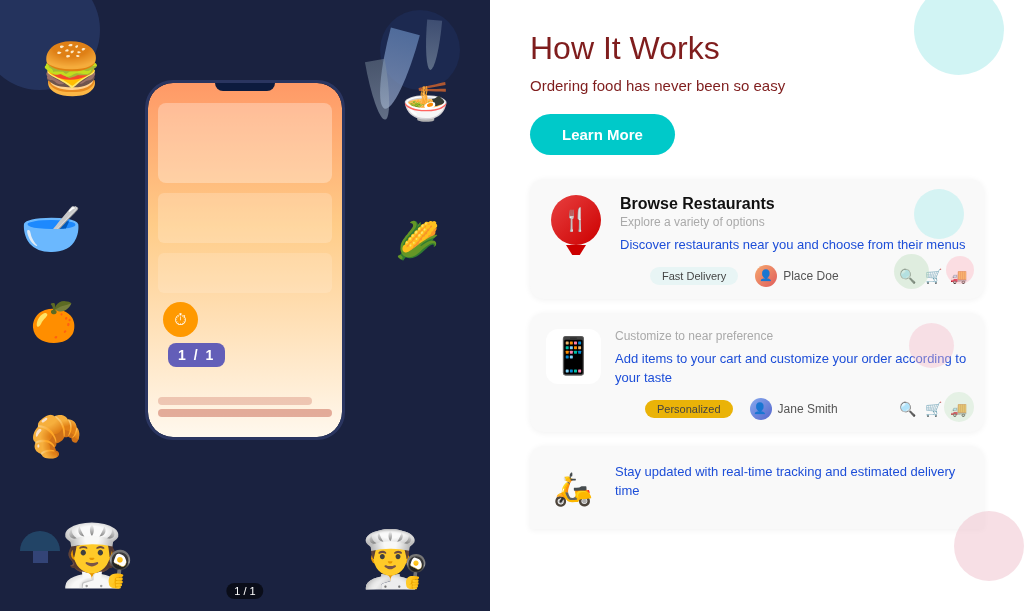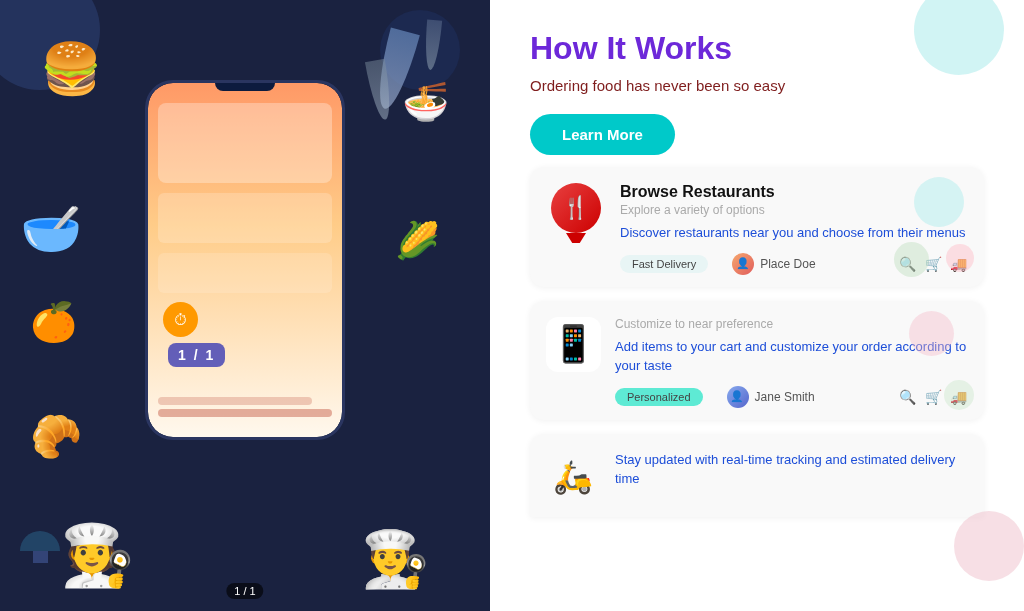--- a/index.html
+++ b/index.html
@@ -24,41 +24,41 @@
 
     .right-panel {
       flex: 1;
       padding: 30px 40px 20px 40px;
       position: relative;
       overflow: hidden;
     }
 
     .section-title {
       font-size: 32px;
-      font-weight: 700;
-      color: #6d28d9;
+      font-weight: 400;
+      color: #7f1d1d;
       margin-bottom: 10px;
     }
 
     .section-subtitle {
       font-size: 15px;
       color: #7f1d1d;
       margin-bottom: 20px;
     }
 
     .learn-more-btn {
       background: #00c9c9;
       color: #fff;
       border: none;
       border-radius: 25px;
       padding: 12px 32px;
       font-size: 15px;
       font-weight: 600;
       cursor: pointer;
-      margin-bottom: 12px;
+      margin-bottom: 24px;
       display: inline-block;
     }
 
     .cards-container {
       display: flex;
       flex-direction: column;
       gap: 14px;
     }
 
     .card {
@@ -109,34 +109,35 @@
 
     .card-footer {
       display: flex;
       align-items: center;
       justify-content: space-between;
     }
 
     .card-left-footer {
       display: flex;
       align-items: center;
-      gap: 24px;
+      gap: 17px;
+      margin-left: 30px;
     }
 
     .badge {
       background: #e8f5f5;
       color: #444;
       border-radius: 20px;
       padding: 3px 12px;
       font-size: 11px;
       font-weight: 500;
     }
 
     .badge.personalized {
-      background: #5eead4;
+      background: #eab308;
     }
 
     .user-row {
       display: flex;
       align-items: center;
       gap: 6px;
       font-size: 12px;
       color: #555;
     }
 

